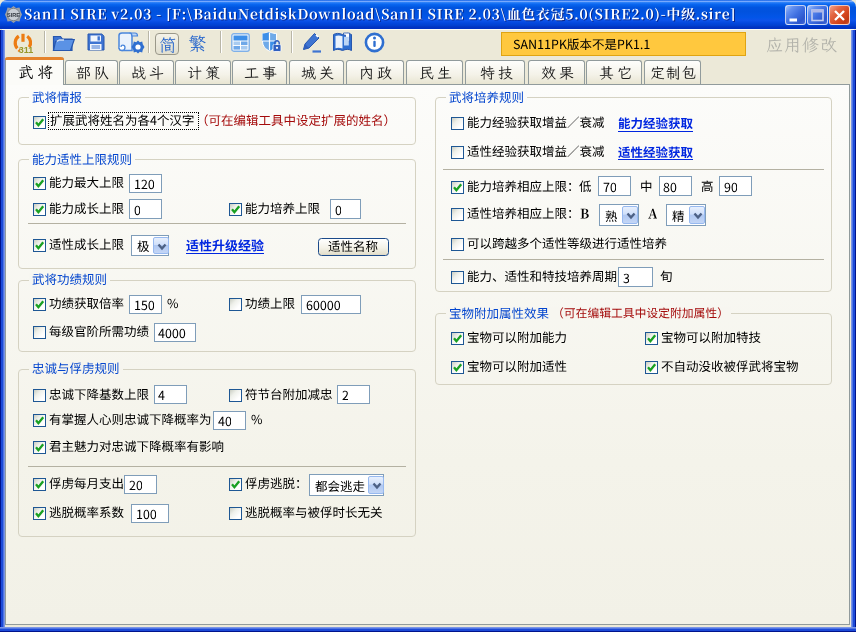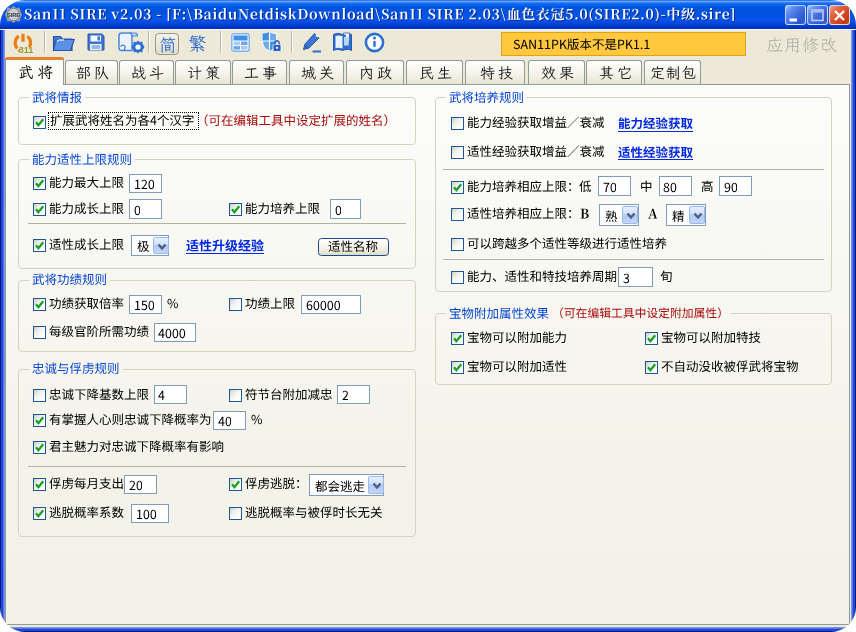--- a/index.html
+++ b/index.html
@@ -1,15 +1,15 @@
 <!DOCTYPE html>
 <html><head><meta charset="utf-8"><style>
 html,body{margin:0;padding:0;background:#fff;}
 *{box-sizing:border-box;}
-#win{position:relative;width:856px;height:632px;overflow:hidden;font-family:"Liberation Sans",sans-serif;background:#ECE9D8;border-radius:25px;}
+#win{position:relative;width:856px;height:632px;overflow:hidden;font-family:"Liberation Sans",sans-serif;background:#ECE9D8;}
 .abs{position:absolute;}
 .cb{border:1.5px solid #1E5794;background:linear-gradient(135deg,#c9cdc2 0%,#eef0ea 35%,#fff 75%);}
 .inp{border:1px solid #7F9DB9;background:#fff;}
 .grp{border:1px solid #d5d2c2;border-radius:4px;}
 .ddbtn{border:1px solid #97b9f0;border-radius:2px;background:linear-gradient(180deg,#e8f0fd 0%,#cfdffa 45%,#b0c8f2 50%,#c4d6f6 100%);}
 </style></head><body>
 <svg width="0" height="0" style="position:absolute">
     <defs>
       <path id="g1" d="M277 19C453 19 555 -68 555 -198C555 -307 503 -366 352 -432L302 -454C229 -486 187 -525 187 -596C187 -675 249 -719 338 -719C368 -719 391 -715 415 -704L458 -547H511L518 -703C466 -739 400 -759 322 -759C171 -759 63 -686 63 -555C63 -441 131 -375 260 -318L306 -298C396 -259 426 -223 426 -154C426 -70 366 -22 264 -22C221 -22 189 -27 154 -42L111 -205H58L52 -41C108 -4 195 19 277 19Z"></path>
       <path id="g2" d="M466 15C522 15 558 -5 582 -53L565 -67C547 -41 535 -34 520 -34C498 -34 486 -48 486 -95V-356C486 -494 428 -552 295 -552C154 -552 72 -496 59 -406C67 -376 89 -360 120 -360C154 -360 182 -382 186 -439L195 -512C215 -516 232 -518 250 -518C327 -518 355 -488 355 -381V-327L245 -298C93 -255 43 -204 43 -118C43 -34 103 16 187 16C263 16 304 -16 358 -74C371 -18 405 15 466 15ZM355 -104C306 -57 277 -45 250 -45C201 -45 169 -75 169 -136C169 -203 206 -248 277 -277C297 -284 325 -293 355 -301Z"></path>

